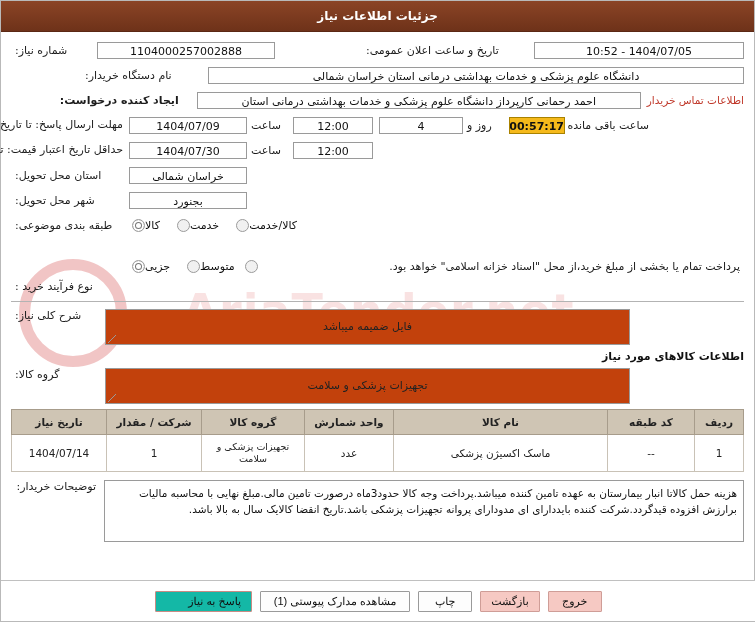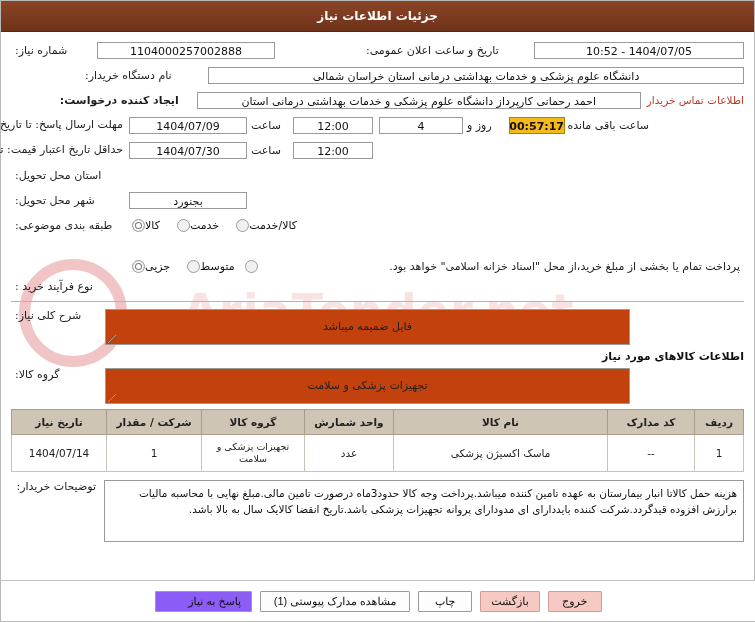--- a/index.html
+++ b/index.html
@@ -124,21 +124,21 @@
     border:1px solid #9a9a9a;
     background:#f3f3f3;
     font-size:11px;
     padding:3px 10px;
     min-width:54px;
     text-align:center;
     color:#111;
     cursor:pointer;
     border-radius:1px;
   }
-  .btn.pink{background:#8b5cf6;border-color:#c98b84;padding-left:32px;}
+  .btn.pink{background:#14b8a6;border-color:#c98b84;padding-left:32px;}
   .btn.lightpink{background:#f6c9c3;border-color:#cf9d97;}
   .btn.white{background:#fdfdfd;}
   .btn.wide{min-width:150px;}
 </style>
 </head>
 <body>
 
 <div class="page">
 
   <div class="titlebar">
@@ -187,20 +187,21 @@
       <div class="row">
         <div class="spacer"></div>
         <div class="box" style="width:80px;margin-left:6px;">12:00</div>
         <div class="lbl" style="width:36px;">ساعت</div>
         <div class="box" style="width:118px;margin-left:6px;">1404/07/30</div>
         <div class="lbl lbl-w" style="width:108px;line-height:12px;">حداقل تاریخ اعتبار قیمت: تا تاریخ:</div>
       </div>
 
       <div class="row">
         <div class="spacer"></div>
+        <div class="box" style="width:118px;margin-left:6px;">خراسان شمالی</div>
         <div class="lbl lbl-w" style="width:108px;">استان محل تحویل:</div>
       </div>
 
       <div class="row">
         <div class="spacer"></div>
         <div class="box" style="width:118px;margin-left:6px;">بجنورد</div>
         <div class="lbl lbl-w" style="width:108px;">شهر محل تحویل:</div>
       </div>
 
       <div class="row">
@@ -253,21 +254,21 @@
           <span>تجهیزات پزشکی و سلامت</span>
           <span class="grip"></span>
         </div>
         <div class="lbl" style="width:82px;">گروه کالا:</div>
       </div>
 
       <table class="grid">
         <thead>
           <tr>
             <th style="width:42px;">ردیف</th>
-            <th style="width:80px;">کد مدارک</th>
+            <th style="width:80px;">کد طبقه</th>
             <th>نام کالا</th>
             <th style="width:82px;">واحد شمارش</th>
             <th style="width:96px;">گروه کالا</th>
             <th style="width:88px;">شرکت / مقدار</th>
             <th style="width:88px;margin-left:48px;">تاریخ نیاز</th>
           </tr>
         </thead>
         <tbody>
           <tr>
             <td>1</td>

